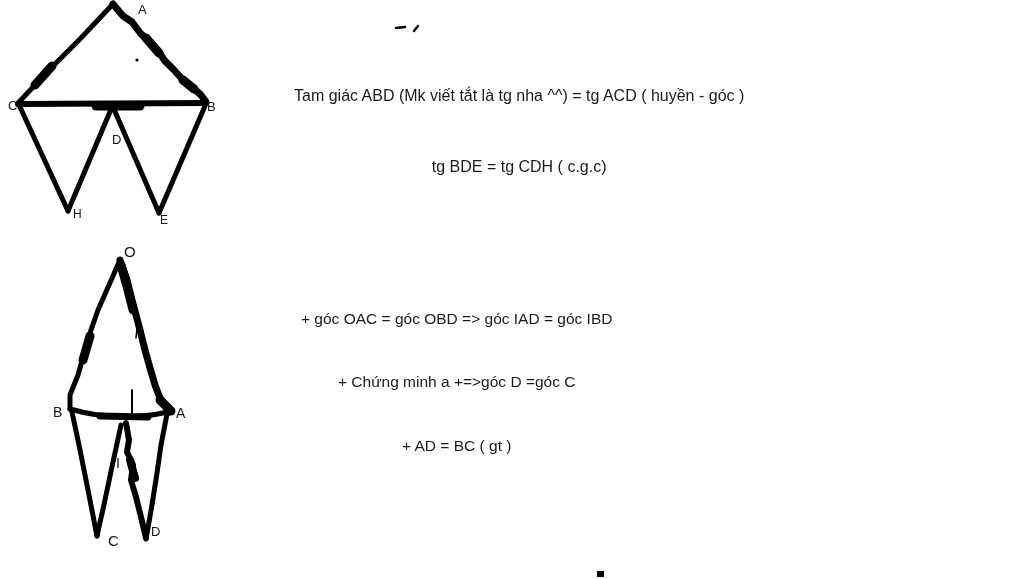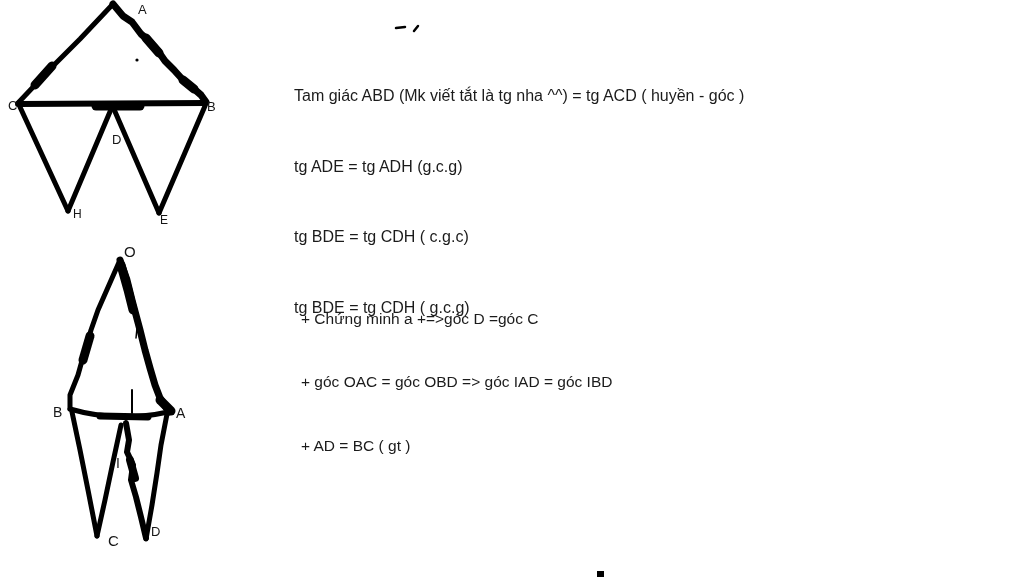--- a/index.html
+++ b/index.html
@@ -31,21 +31,21 @@
     top: 37px;
     font-size: 16px;
     line-height: 23.5px;
   }
   .proof-block-2 {
     left: 301px;
     top: 265px;
     font-size: 15.5px;
     line-height: 21.3px;
   }
-  .proof-line { display: block; }
+  .proof-line { display: block; text-align: center; }
   .indent-1 { padding-left: 16px; }
 </style>
 </head>
 <body>
 
 <div class="page">
 
   <svg class="drawing" viewBox="0 0 1024 579" aria-hidden="true">
 
     <g>
@@ -107,24 +107,22 @@
 
     <g>
       <path class="ink" stroke-width="2.5" d="M396 28 L405 27"></path>
       <path class="ink" stroke-width="2.5" d="M414 31 L418 26"></path>
       <rect x="597" y="571" width="7" height="6" fill="#000"></rect>
     </g>
   </svg>
 
   <div class="proof-block proof-block-1">
     <span class="proof-line">Tam giác ABD (Mk viết tắt là tg nha ^^) = tg ACD ( huyền - góc )</span>
-    <span class="proof-line">tg ADE = tg ADH (g.c.g)</span>
     <span class="proof-line">tg BDE = tg CDH ( c.g.c)</span>
-    <span class="proof-line">tg BDE = tg CDH ( g.c.g)</span>
   </div>
 
   <div class="proof-block proof-block-2">
+    <span class="proof-line">+ góc OAC = góc OBD =&gt; góc IAD = góc IBD</span>
     <span class="proof-line">+ Chứng minh a +=&gt;góc D =góc C</span>
-    <span class="proof-line">+ góc OAC = góc OBD =&gt; góc IAD = góc IBD</span>
     <span class="proof-line">+ AD = BC ( gt )</span>
   </div>
 
 </div>
 
 </body></html>

